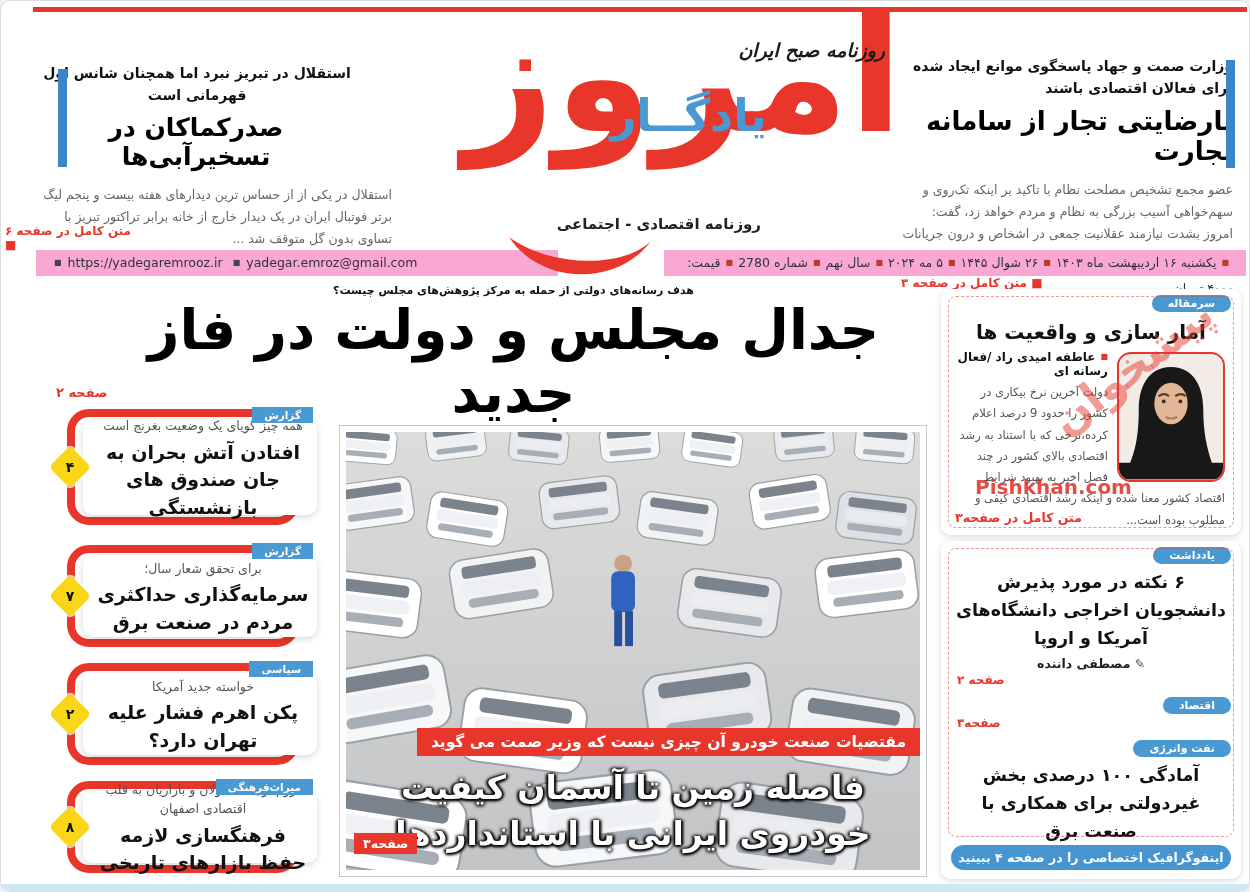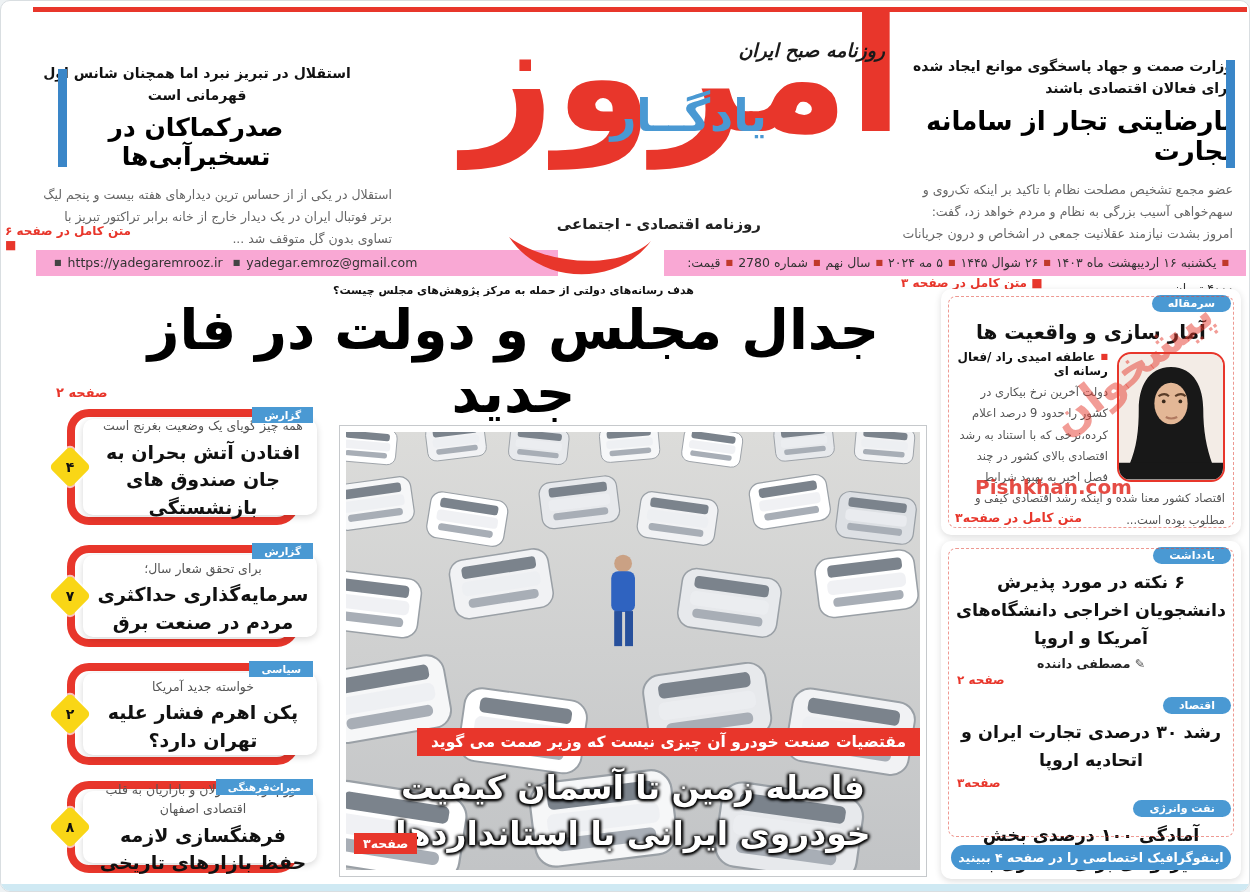--- a/index.html
+++ b/index.html
@@ -325,21 +325,20 @@
 
     <div>
       <div class="rc-badge-row"><span class="rc-badge">یادداشت</span></div>
       <div class="rc-head">۶ نکته در مورد پذیرش دانشجویان اخراجی دانشگاه‌های آمریکا و اروپا</div>
       <div class="rc-author"><span class="pen">✎</span><span>مصطفی داننده</span></div>
       <div class="rc-ref">صفحه ۲</div>
     </div>
 
     <div style="margin-top:4px;">
       <div class="rc-badge-row"><span class="rc-badge">اقتصاد</span></div>
-      <div class="rc-head">رشد ۳۰ درصدی تجارت ایران و اتحادیه اروپا</div>
       <div class="rc-ref">صفحه۳</div>
     </div>
 
     <div style="margin-top:4px;">
       <div class="rc-badge-row"><span class="rc-badge">نفت وانرژی</span></div>
       <div class="rc-head">آمادگی ۱۰۰ درصدی بخش غیردولتی برای همکاری با صنعت برق</div>
 
     </div>
 
     <div class="infographic">اینفوگرافیک اختصاصی را در صفحه ۴ ببینید</div>

